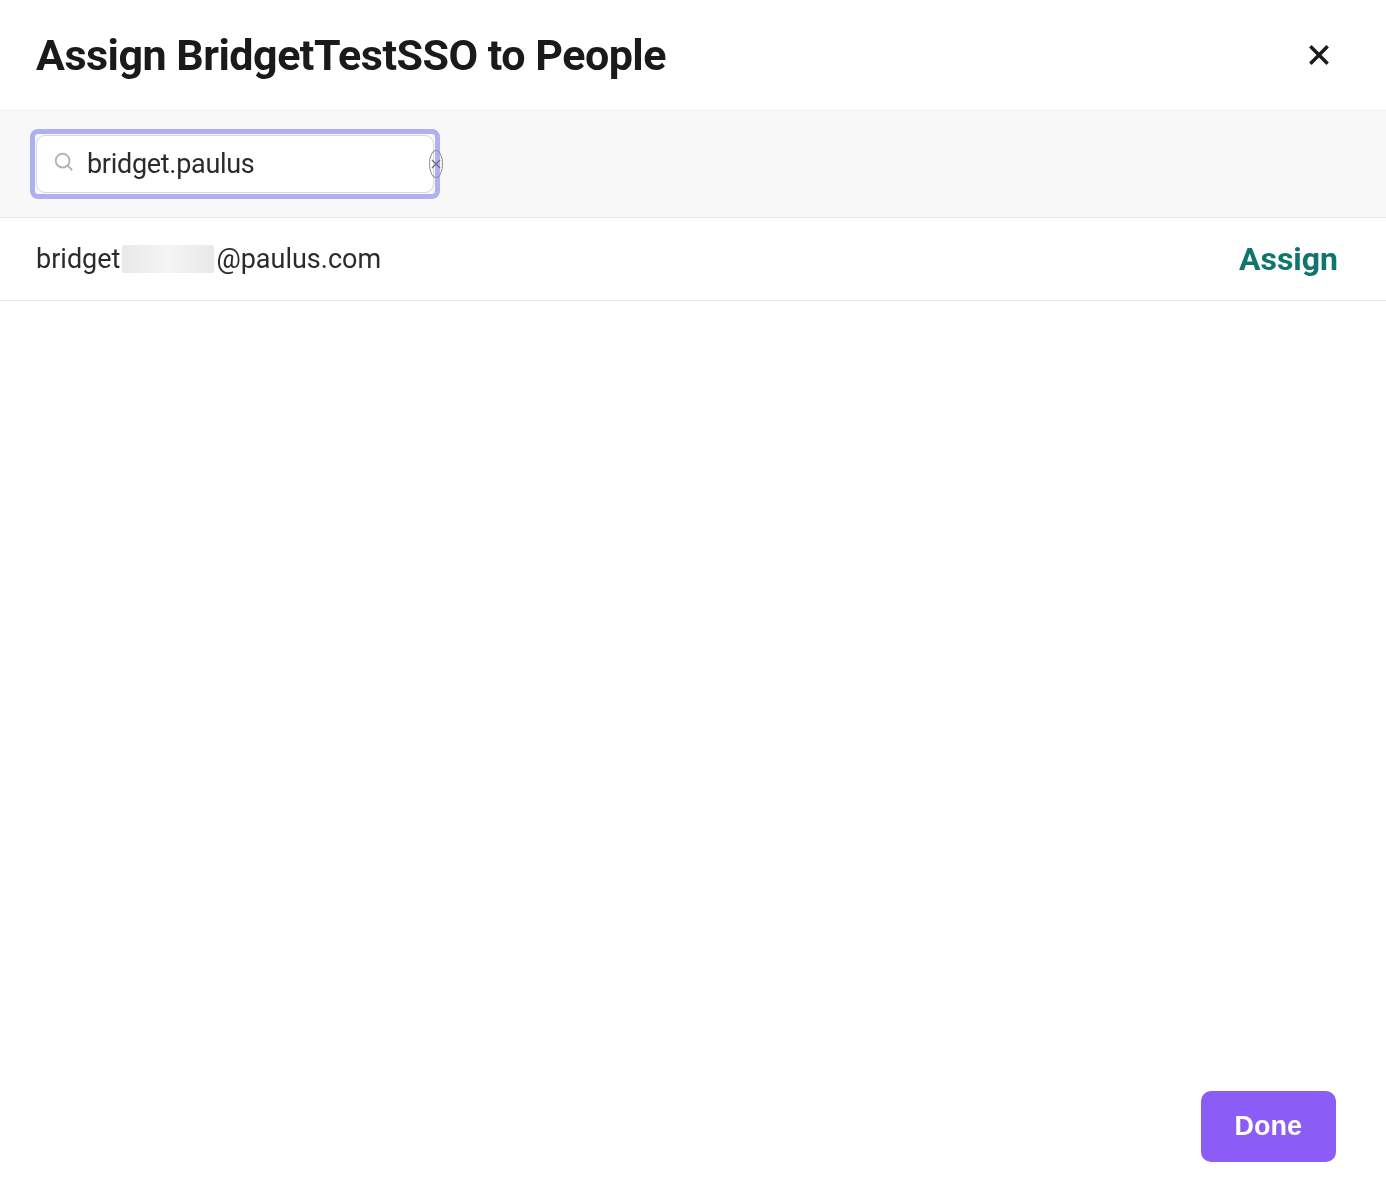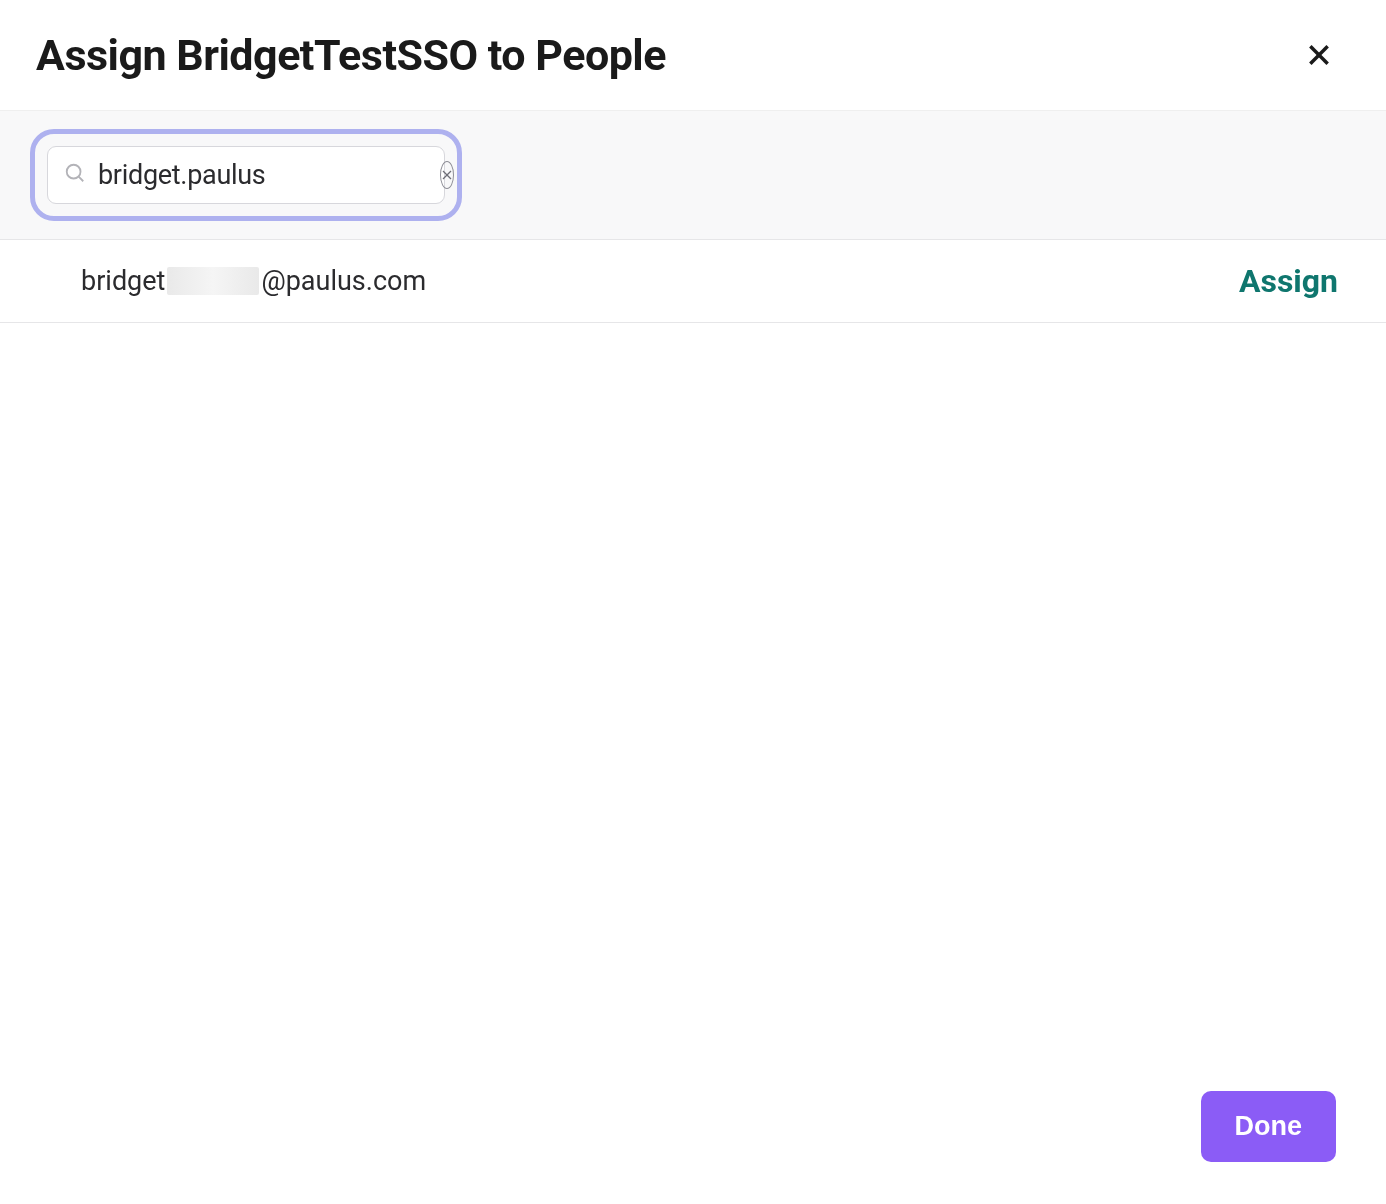--- a/index.html
+++ b/index.html
@@ -41,22 +41,22 @@
     }
     .search-bar-wrap {
       background: #f8f8f9;
       border-top: 1px solid #efefef;
       border-bottom: 1px solid #e6e6e8;
       padding: 18px 30px;
     }
     .search-focus-ring {
       display: inline-block;
       border: 5px solid #aeb1ef;
-      border-radius: 24px;
-      padding: 12px;
+      border-radius: 8px;
+      padding: 1px;
     }
     .search-box {
       display: flex;
       align-items: center;
       background: #ffffff;
       border: 1px solid #d7d7dc;
       border-radius: 9px;
       height: 58px;
       width: 398px;
       padding: 0 12px 0 16px;
@@ -111,21 +111,20 @@
     .result-name {
       font-size: 28px;
       font-weight: 400;
       color: #5660e7;
     }
     .result-email {
       font-size: 27px;
       color: #2b2b2e;
       display: flex;
       align-items: center;
-      margin-left: 45px;
     }
     .redact {
       display: inline-block;
       width: 92px;
       height: 28px;
       background: linear-gradient(90deg, #e9e9e9, #f5f5f5, #e9e9e9);
       margin: 0 2px;
       vertical-align: middle;
       border-radius: 2px;
     }

